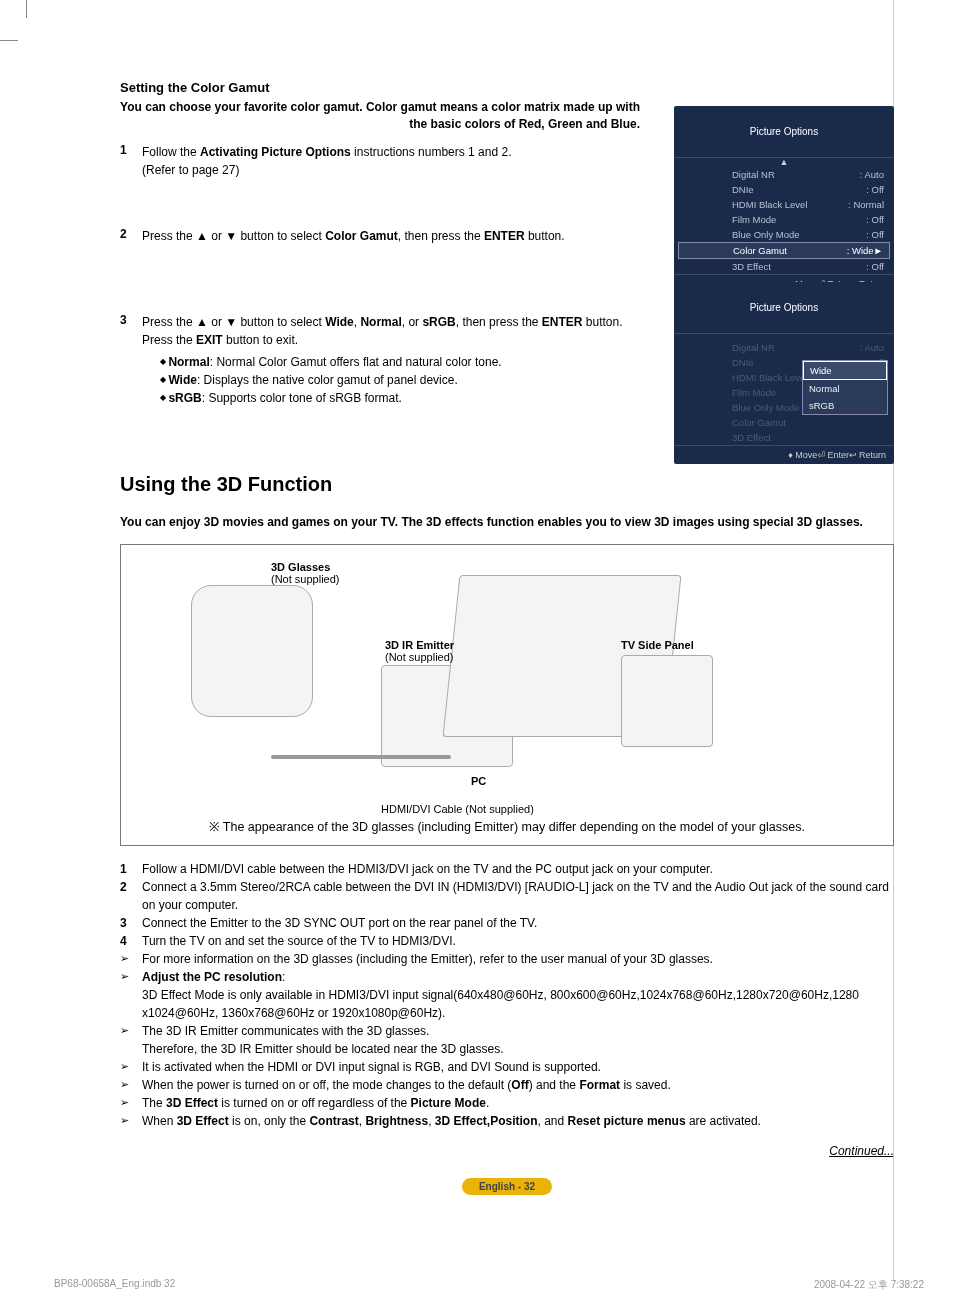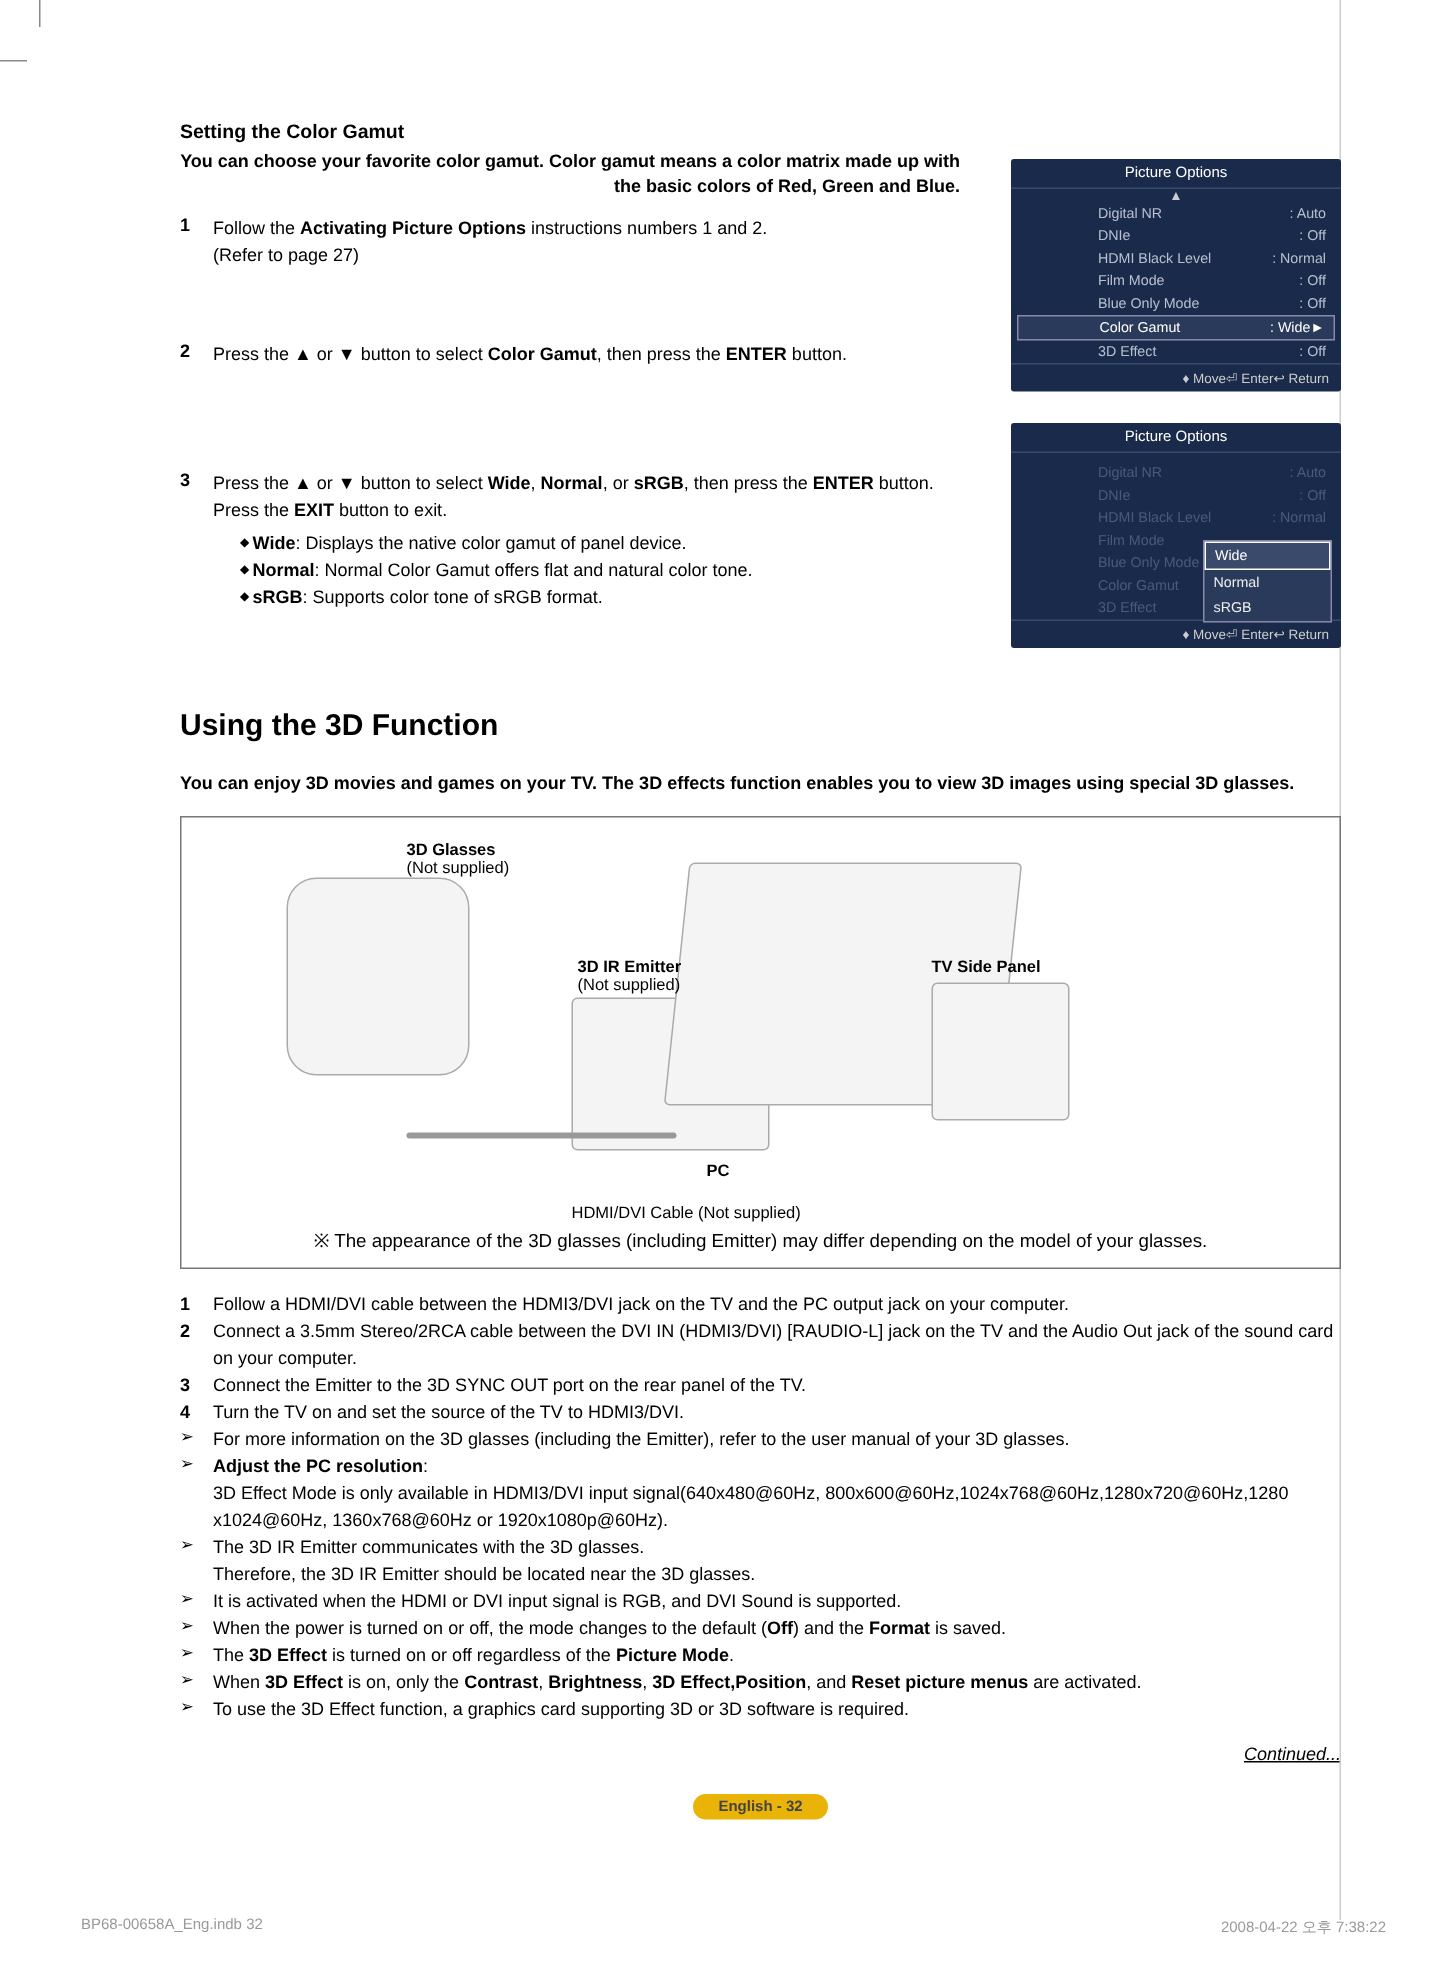--- a/index.html
+++ b/index.html
@@ -65,21 +65,21 @@
     width: 220px;
     background: #1a2a4a;
     color: #fff;
     font-size: 10px;
     border-radius: 2px;
   }
   .osd.top { top: 106px; }
   .osd.bottom { top: 282px; }
   .osd-header {
     text-align: center;
-    padding: 4px 0;
+    padding: 20px 0;
     border-bottom: 1px solid #3a4a6a;
     font-size: 10px;
   }
   .osd-scroll {
     text-align: center;
     font-size: 9px;
     line-height: 1;
     color: #ccc;
   }
   .osd-row {
@@ -238,22 +238,22 @@
       <span>Press the ▲ or ▼ button to select </span><b>Color Gamut</b><span>, then press the </span><b>ENTER</b><span> button.</span>
     </div>
   </div>
 
   <div class="step-row" style="margin-bottom:6px">
     <div class="step-num">3</div>
     <div class="step-text">
       <span>Press the ▲ or ▼ button to select </span><b>Wide</b><span>, </span><b>Normal</b><span>, or </span><b>sRGB</b><span>, then press the </span><b>ENTER</b><span> button.</span><br>
       <span>Press the </span><b>EXIT</b><span> button to exit.</span>
       <div class="bulleted">
+        <div><b>Normal</b><span>: Normal Color Gamut offers flat and natural color tone.</span></div>
         <div><b>Wide</b><span>: Displays the native color gamut of panel device.</span></div>
-        <div><b>Normal</b><span>: Normal Color Gamut offers flat and natural color tone.</span></div>
         <div><b>sRGB</b><span>: Supports color tone of sRGB format.</span></div>
       </div>
     </div>
   </div>
 
   <div class="osd top">
     <div class="osd-header">Picture Options</div>
     <div class="osd-scroll">▲</div>
     <div class="osd-row">
         <span class="lbl">Digital NR</span>
@@ -392,23 +392,20 @@
       </div>
     <div class="arrowrow">
         <span><span>When the power is turned on or off, the mode changes to the default (</span><b>Off</b><span>) and the </span><b>Format</b><span> is saved.</span></span>
       </div>
     <div class="arrowrow">
         <span><span>The </span><b>3D Effect</b><span> is turned on or off regardless of the </span><b>Picture Mode</b><span>.</span></span>
       </div>
     <div class="arrowrow">
         <span><span>When </span><b>3D Effect</b><span> is on, only the </span><b>Contrast</b><span>, </span><b>Brightness</b><span>, </span><b>3D Effect,Position</b><span>, and </span><b>Reset picture menus</b><span> are activated.</span></span>
       </div>
-    <div class="arrowrow">
-        <span>To use the 3D Effect function, a graphics card supporting 3D or 3D software is required.</span>
-      </div>
   </div>
 
   <div class="continued">Continued...</div>
 
   <div class="page-badge">English - 32</div>
 
   <div class="footer">
     <span>BP68-00658A_Eng.indb   32</span>
     <span>2008-04-22   오후 7:38:22</span>
   </div>

